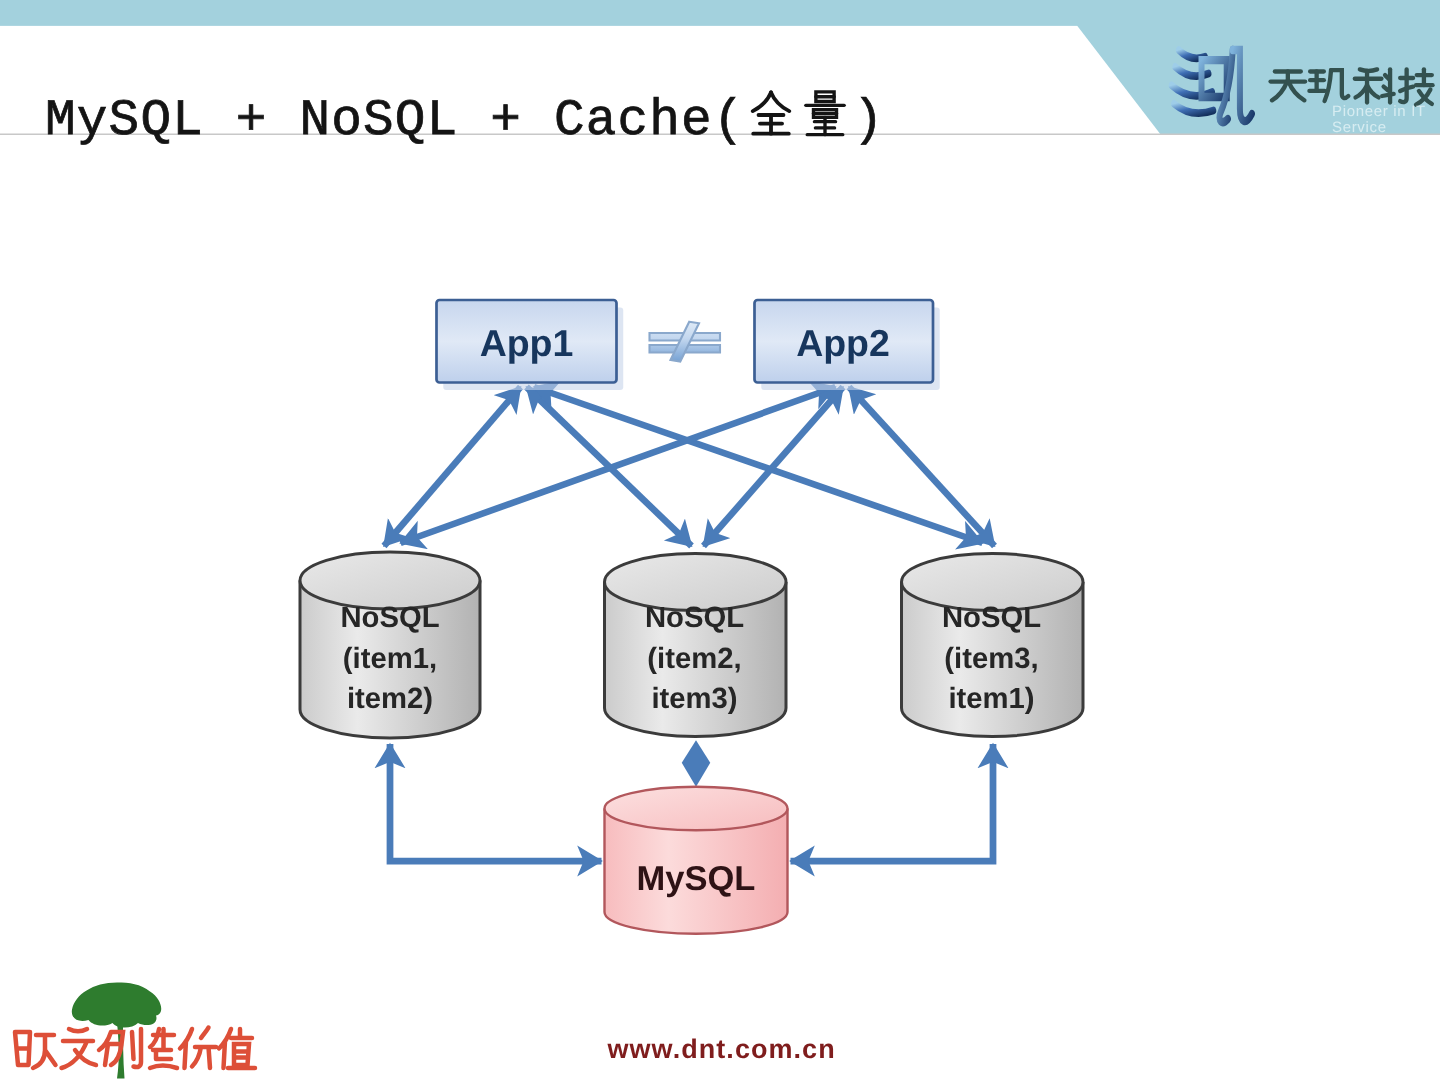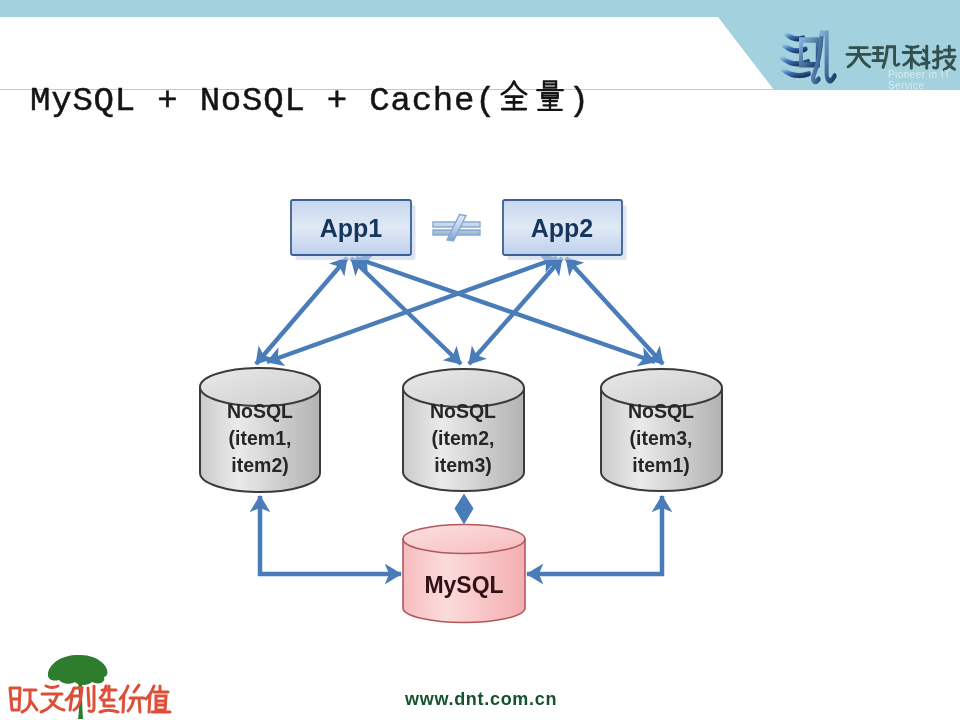--- a/index.html
+++ b/index.html
@@ -3,27 +3,27 @@
 <meta charset="utf-8">
 <style>
 html,body{margin:0;padding:0;}
 body{width:960px;height:720px;position:relative;overflow:hidden;background:#fff;
      font-family:"Liberation Sans",sans-serif;}
 #hdr{position:absolute;left:0;top:0;width:960px;height:90px;background:#a3d1dd;}
 #hdrwhite{position:absolute;left:0;top:17px;width:960px;height:73px;background:#fff;
   clip-path:polygon(0 0,718px 0,774px 73px,0 73px);}
 #hdrline{position:absolute;left:0;top:89px;width:960px;height:1px;background:#c8c8c8;}
 #title{position:absolute;left:30px;top:59.5px;font-family:"Liberation Mono",monospace;
-  font-size:34px;font-weight:normal;-webkit-text-stroke:0.5px #141414;letter-spacing:0.8px;color:#141414;white-space:nowrap;margin-top:20px;}
+  font-size:34px;font-weight:normal;-webkit-text-stroke:0.5px #141414;letter-spacing:0.8px;color:#141414;white-space:nowrap;}
 #title svg{vertical-align:-2.5px;-webkit-text-stroke:0;}
 .cjk{display:inline-block;}
 #logo{position:absolute;}
 #pioneer{position:absolute;left:888px;top:68.5px;font-size:10px;color:#ddf0f4;opacity:0.9;letter-spacing:0.45px;}
 #dia{position:absolute;left:0;top:0;}
-#foot{position:absolute;left:405px;top:689px;font-size:18px;font-weight:bold;color:#14532d;
+#foot{position:absolute;left:405px;top:689px;font-size:18px;font-weight:bold;color:#7f1d1d;
   letter-spacing:0.7px;}
 </style>
 </head>
 <body>
 <div id="hdr"></div>
 <div id="hdrwhite"></div>
 <div id="hdrline"></div>
 
 <div id="title">MySQL + NoSQL + Cache(<svg class="cjk" width="36" height="32" viewBox="0 0 100 100">
       <g fill="none" stroke="#141414" stroke-width="8" stroke-linecap="round">

